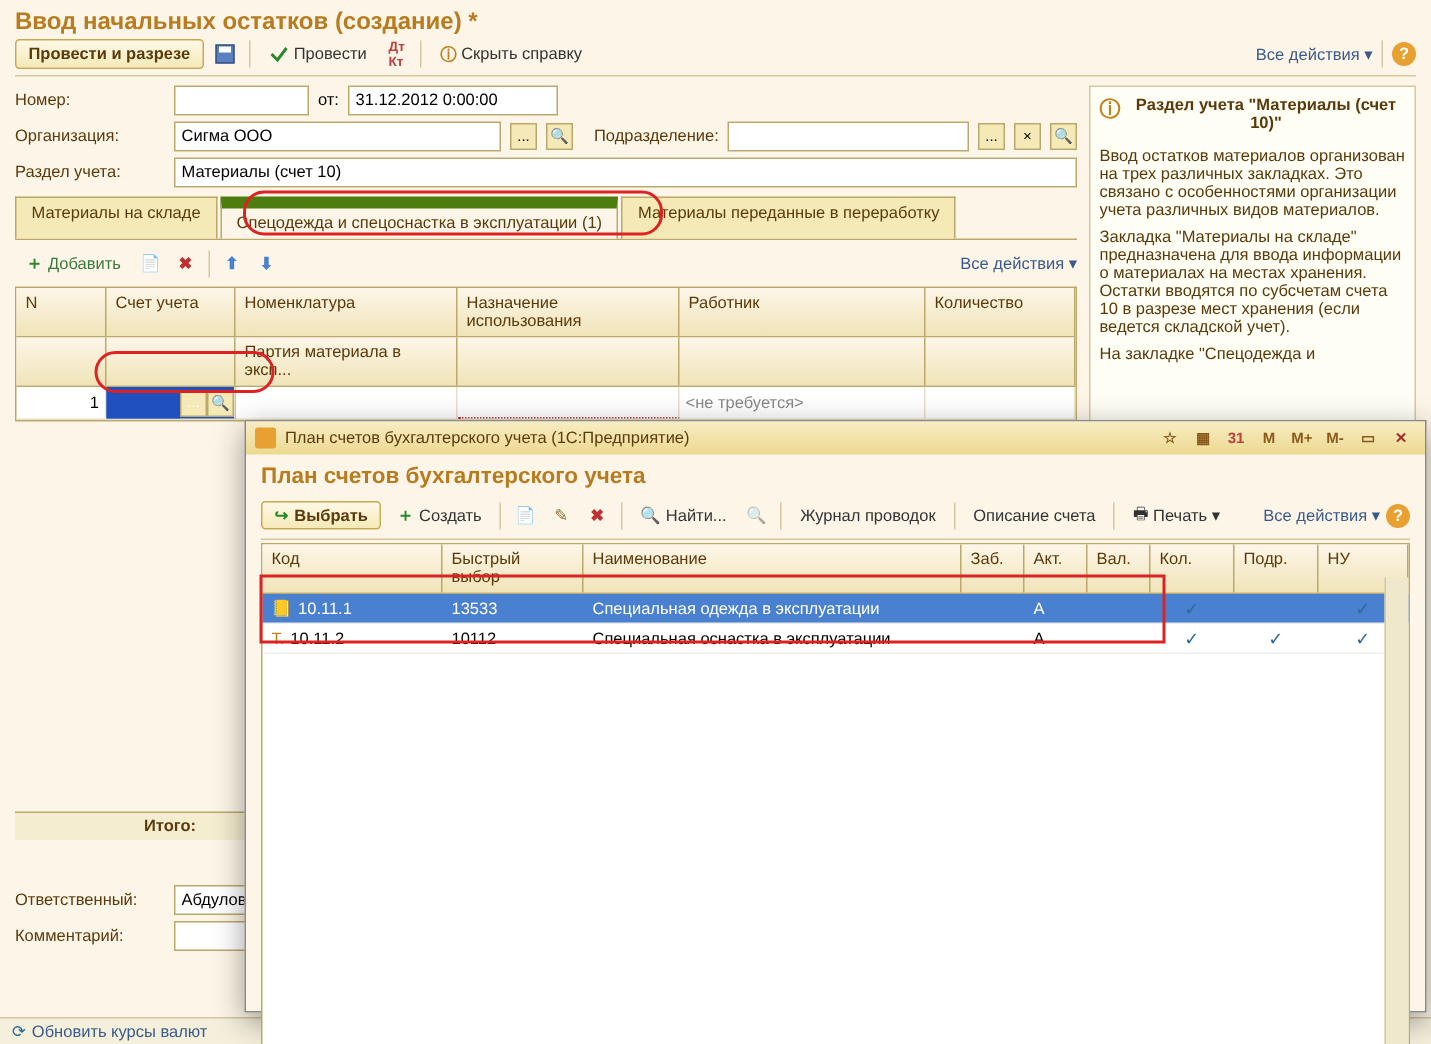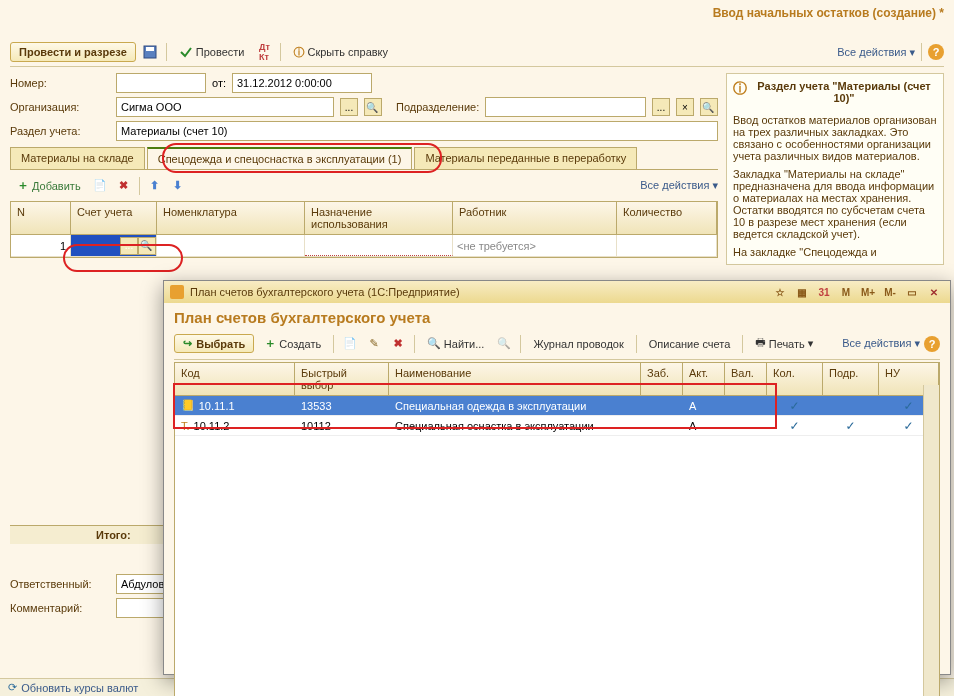--- a/index.html
+++ b/index.html
@@ -1,36 +1,36 @@
 <!DOCTYPE html>
 <html><head>
 <meta charset="utf-8">
 <style>
 * { box-sizing: border-box; margin: 0; padding: 0; font-family: Arial, sans-serif; font-size: 11px; }
 body { background: #fdf6e8; width: 954px; height: 696px; position: relative; overflow: hidden; }
 .main-window { padding: 6px 10px; }
-.title { color: #b87b1f; font-size: 12px; font-weight: bold; margin-bottom: 22px; text-align: right; }
+.title { color: #b87b1f; font-size: 16px; font-weight: bold; margin-bottom: 2px; }
 .toolbar { display: flex; align-items: center; gap: 4px; border-bottom: 1px solid #d4c89e; padding-bottom: 4px; margin-bottom: 6px; }
 .btn-main { background: linear-gradient(#fef9e8,#f5e9b8); border: 1px solid #c9a94f; border-radius: 3px; padding: 3px 8px; font-weight: bold; color: #5a3a0a; cursor: pointer; }
 .btn-icon { width: 20px; height: 20px; display: inline-flex; align-items: center; justify-content: center; border: 1px solid transparent; cursor: pointer; }
 .toolbar-sep { width: 1px; height: 18px; background: #d4c89e; margin: 0 2px; }
 .btn-text { display: inline-flex; align-items: center; gap: 3px; padding: 2px 6px; cursor: pointer; color: #333; }
 .spacer { flex: 1; }
 .link { color: #3a5a8a; cursor: pointer; }
 .form-row { display: flex; align-items: center; margin-bottom: 4px; gap: 6px; }
 .lbl { color: #5a3a0a; width: 100px; }
 .input { background: #fff; border: 1px solid #bba96b; height: 20px; padding: 0 4px; }
 .input-btn { width: 18px; height: 18px; background: #f5e9b8; border: 1px solid #bba96b; display: inline-flex; align-items: center; justify-content: center; cursor: pointer; font-size: 10px; }
 .two-col { display: flex; gap: 8px; }
 .left-col { flex: 1; }
 .help-panel { width: 218px; background: #fffef5; border: 1px solid #d4c89e; padding: 6px; font-size: 11px; }
 .help-title { color: #5a3a0a; font-weight: bold; text-align: center; margin-bottom: 6px; }
 .tabs { display: flex; border-bottom: 1px solid #bba96b; margin-top: 6px; }
 .tab { padding: 4px 10px; border: 1px solid #bba96b; border-bottom: none; background: #f5e9b8; margin-right: 2px; cursor: pointer; color: #5a3a0a; }
-.tab.active { background: #fdf6e8; border-top: 2px solid #4d7c0f; }
+.tab.active { background: #fdf6e8; border-top: 8px solid #4d7c0f; }
 .tab-highlight { position: absolute; border: 2px solid #d22; border-radius: 14px; pointer-events: none; }
 .grid-toolbar { display: flex; align-items: center; gap: 3px; padding: 4px 0; }
 .grid-add { color: #3a7a3a; display: inline-flex; align-items: center; gap: 3px; cursor: pointer; padding: 2px 6px; border: 1px solid transparent; }
 .grid { border: 1px solid #bba96b; background: #fff; }
 .grid-head { display: flex; background: linear-gradient(#fdf6e8,#f0e4b8); border-bottom: 1px solid #bba96b; }
 .grid-head-sub { display: flex; background: linear-gradient(#fdf6e8,#f0e4b8); border-bottom: 1px solid #bba96b; }
 .gh { padding: 4px 6px; border-right: 1px solid #bba96b; color: #5a3a0a; }
 .grid-row { display: flex; height: 22px; border-bottom: 1px solid #e8e0c8; }
 .gc { padding: 2px 4px; border-right: 1px solid #e8e0c8; display: flex; align-items: center; }
 .sel-cell { background: #2050c0; color: #fff; display: flex; align-items: center; }
@@ -154,20 +154,28 @@
 
       <div class="grid" style="position:relative">
         <div class="grid-head">
           <div class="gh" style="width:60px">N</div>
           <div class="gh" style="width:86px">Счет учета</div>
           <div class="gh" style="width:148px">Номенклатура</div>
           <div class="gh" style="width:148px">Назначение использования</div>
           <div class="gh" style="width:164px">Работник</div>
           <div class="gh" style="flex:1">Количество</div>
         </div>
+        <div class="grid-head-sub">
+          <div class="gh" style="width:60px"></div>
+          <div class="gh" style="width:86px"></div>
+          <div class="gh" style="width:148px">Партия материала в эксп...</div>
+          <div class="gh" style="width:148px"></div>
+          <div class="gh" style="width:164px"></div>
+          <div class="gh" style="flex:1"></div>
+        </div>
         <div class="grid-row">
           <div class="gc" style="width:60px;justify-content:flex-end">1</div>
           <div class="gc sel-cell" style="width:86px;padding:0">
             <div style="background:#2050c0;flex:1;height:100%"></div>
             <span class="input-btn" style="background:#f5e9b8">...</span>
             <span class="input-btn" style="background:#f5e9b8">🔍</span>
           </div>
           <div class="gc" style="width:148px"></div>
           <div class="gc" style="width:148px;color:#c04040;border-bottom:1px dotted #c04040"></div>
           <div class="gc" style="width:164px;color:#888">&lt;не требуется&gt;</div>

